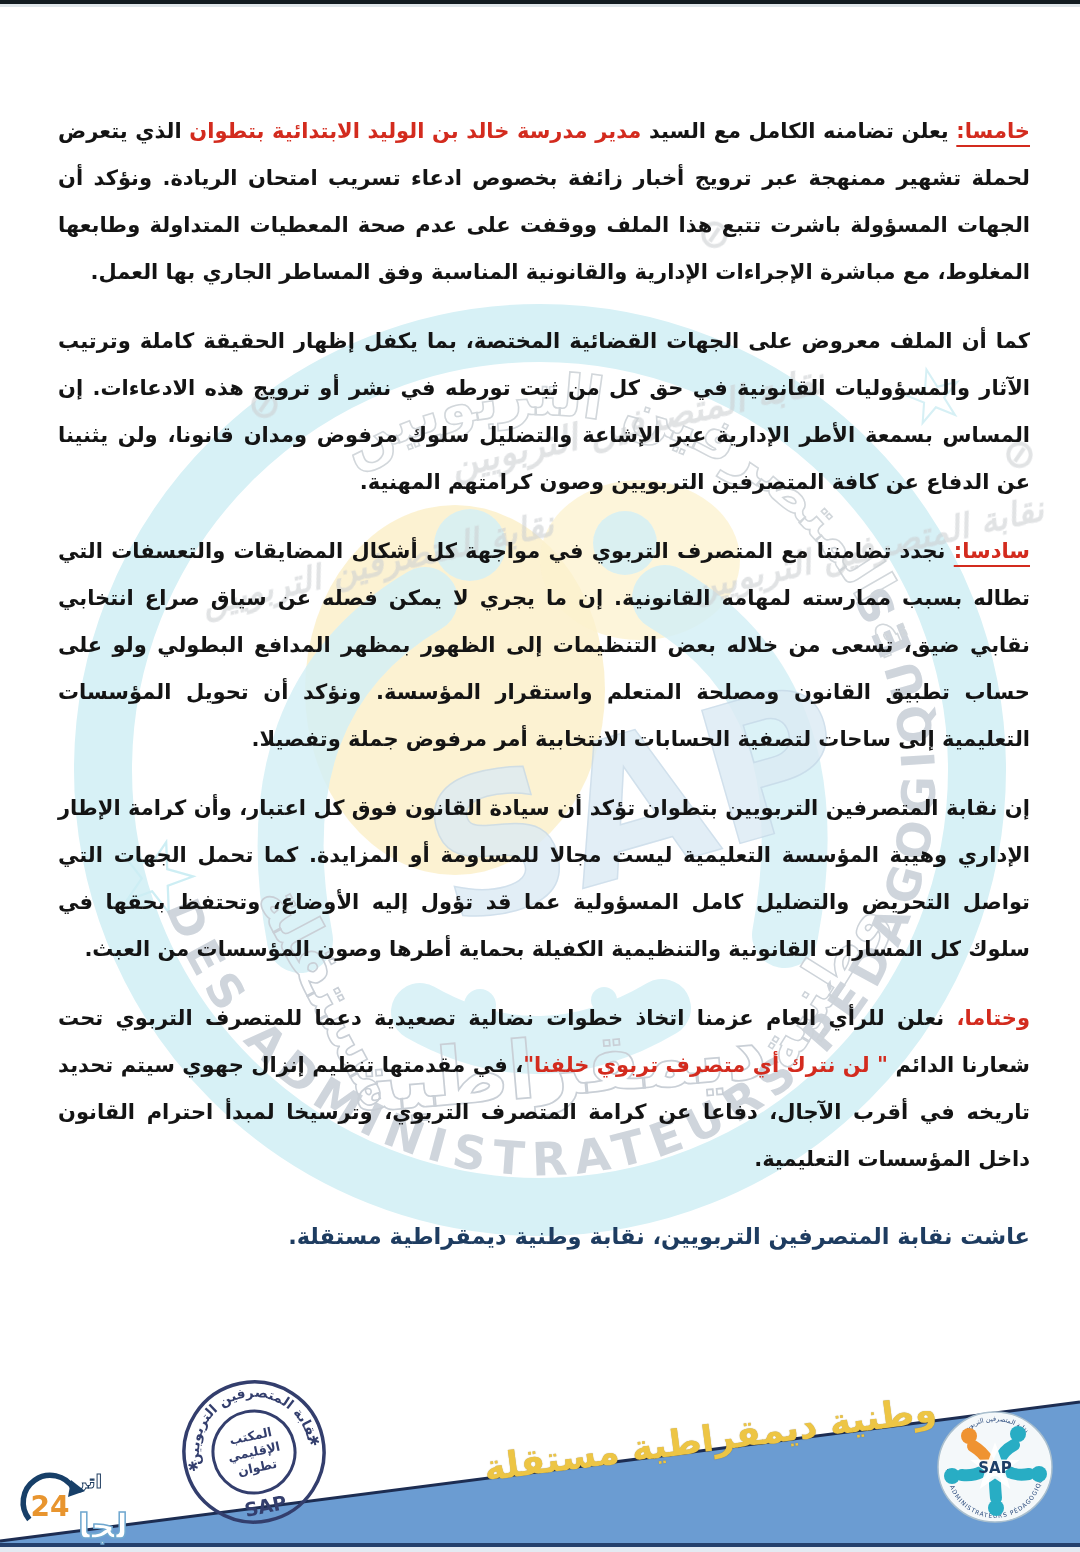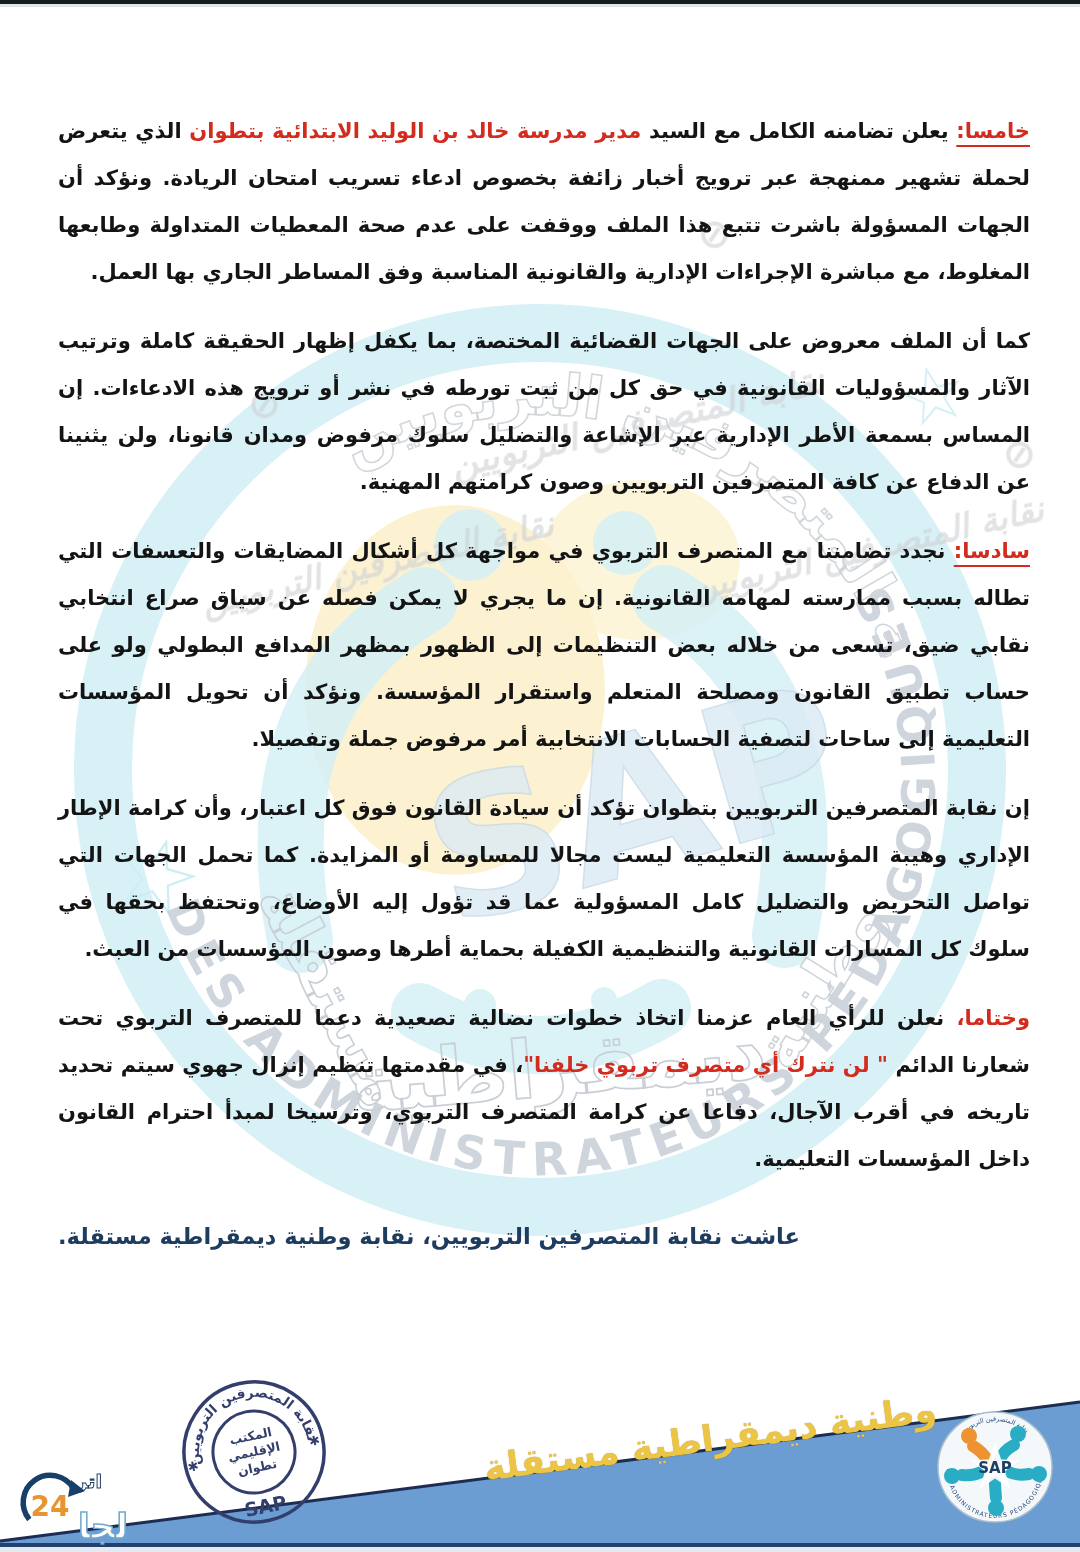--- a/index.html
+++ b/index.html
@@ -26,21 +26,21 @@
   }
   .content p{
     margin:0 0 22px 0;font-size:21px;line-height:47px;font-weight:bold;
     text-align:justify;
   }
   .seg{white-space:pre-wrap;}
   .seg.black{color:var(--body);}
   .seg.red{color:var(--red);}
   .seg.red-underline{color:var(--red);text-decoration:underline;text-underline-offset:7px;text-decoration-thickness:2px;}
   .salute{
-    margin-top:40px;text-align:left;font-size:22.5px;font-weight:bold;color:var(--navy);
+    margin-top:40px;text-align:right;font-size:22.5px;font-weight:bold;color:var(--navy);
   }
   .signature{
     position:absolute;top:1236px;left:62px;width:452px;z-index:2;
     direction:rtl;text-align:center;font-weight:bold;
   }
   .signature .office{color:#1b2430;font-size:22px;}
   .signature .committee{color:var(--red);font-size:20px;margin-top:18px;text-decoration:underline;text-underline-offset:6px;}
   .signature .email{color:#1b2430;font-size:22px;margin-top:22px;}
   .signature .email bdo{direction:ltr;unicode-bidi:bidi-override;}
   .stamp{position:absolute;left:166px;top:1364px;z-index:4;}

